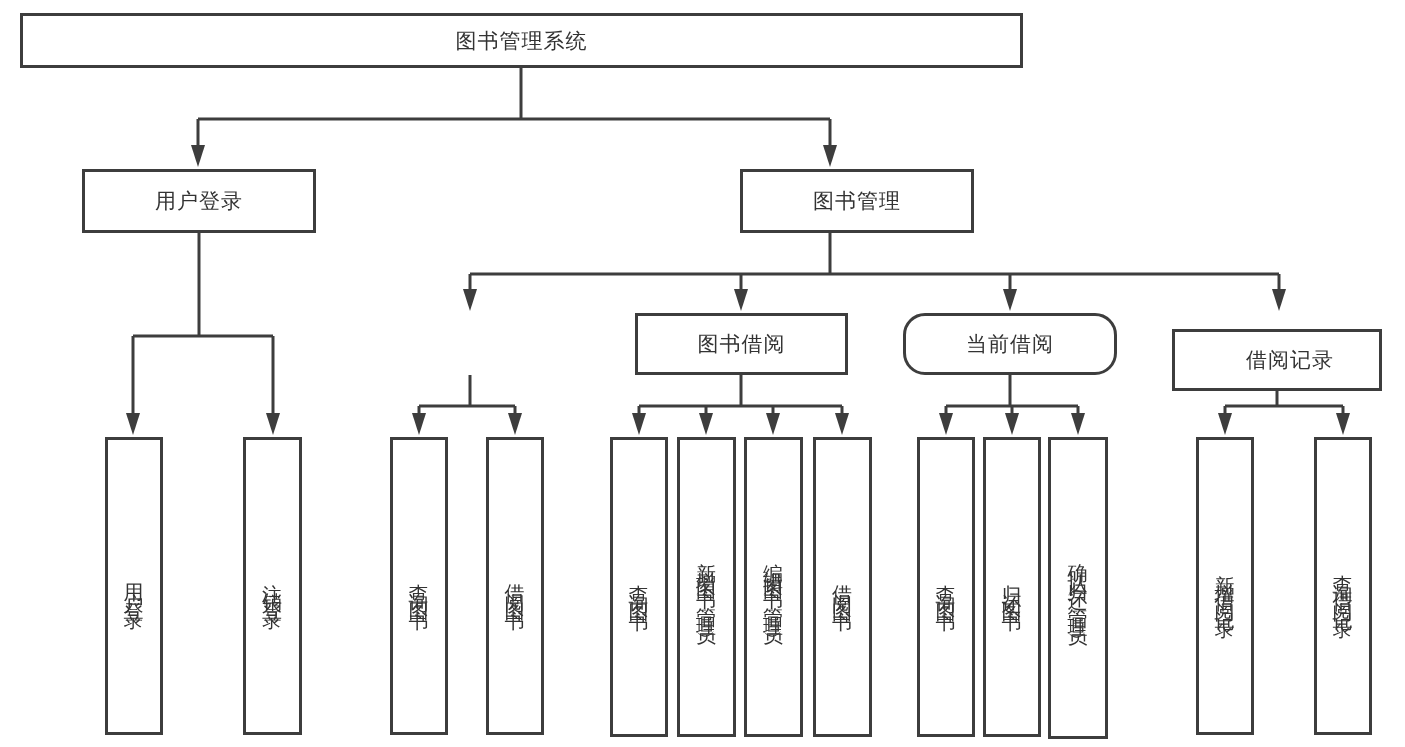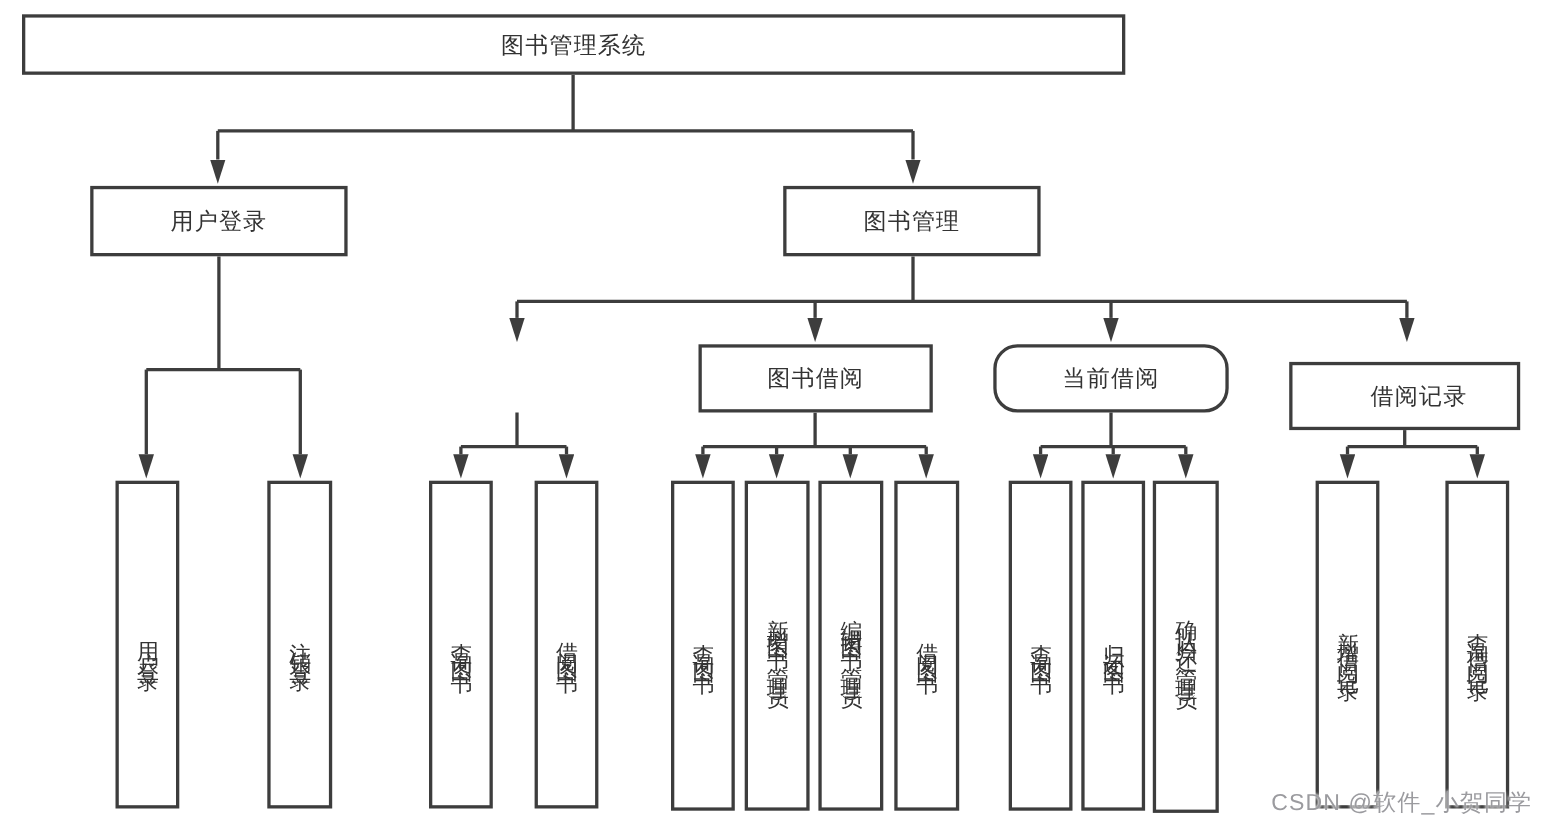--- a/index.html
+++ b/index.html
@@ -115,21 +115,21 @@
     </g>
   </svg>
 
   <div class="node" style="left:20px; top:13px; width:1003px; height:55px;">
     <span>图书管理系统</span>
   </div>
 
   <div class="node" style="left:82px; top:169px; width:234px; height:64px;">
     <span>用户登录</span>
   </div>
-  <div class="node" style="left:712px; top:169px; width:234px; height:64px;">
+  <div class="node" style="left:740px; top:169px; width:234px; height:64px;">
     <span>图书管理</span>
   </div>
 
   <div class="node" style="left:635px; top:313px; width:213px; height:62px;text-align:right;">
     <span>图书借阅</span>
   </div>
   <div class="node" style="left:903px; top:313px; width:214px; height:62px;border-radius:22px;">
     <span>当前借阅</span>
   </div>
   <div class="node" style="left:1172px; top:329px; width:210px; height:62px;padding-left:26px;">
@@ -173,15 +173,14 @@
     <span class="vtext">确认归还（管理员）</span>
   </div>
 
   <div class="vnode" style="left:1196px; top:437px; width:58px; height:298px;">
     <span class="vtext">新增借阅记录</span>
   </div>
   <div class="vnode" style="left:1314px; top:437px; width:58px; height:298px;">
     <span class="vtext">查询借阅记录</span>
   </div>
 
-  <div class="watermark">CSDN @软件_小贺同学</div>
 
 </div>
 
 </body></html>

